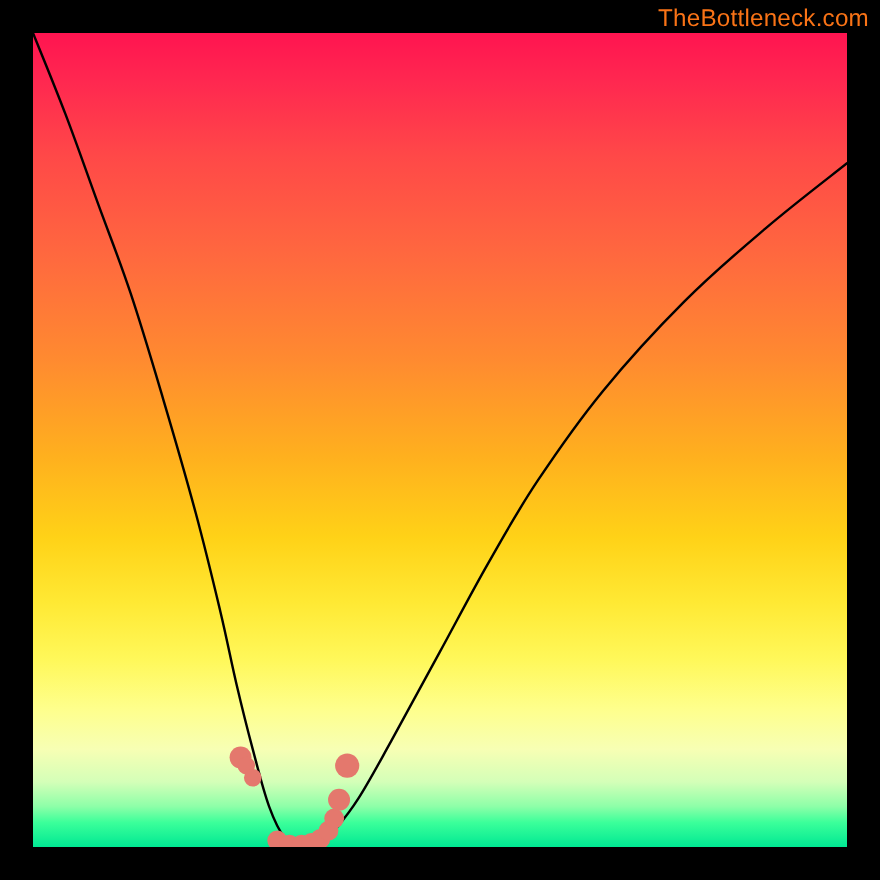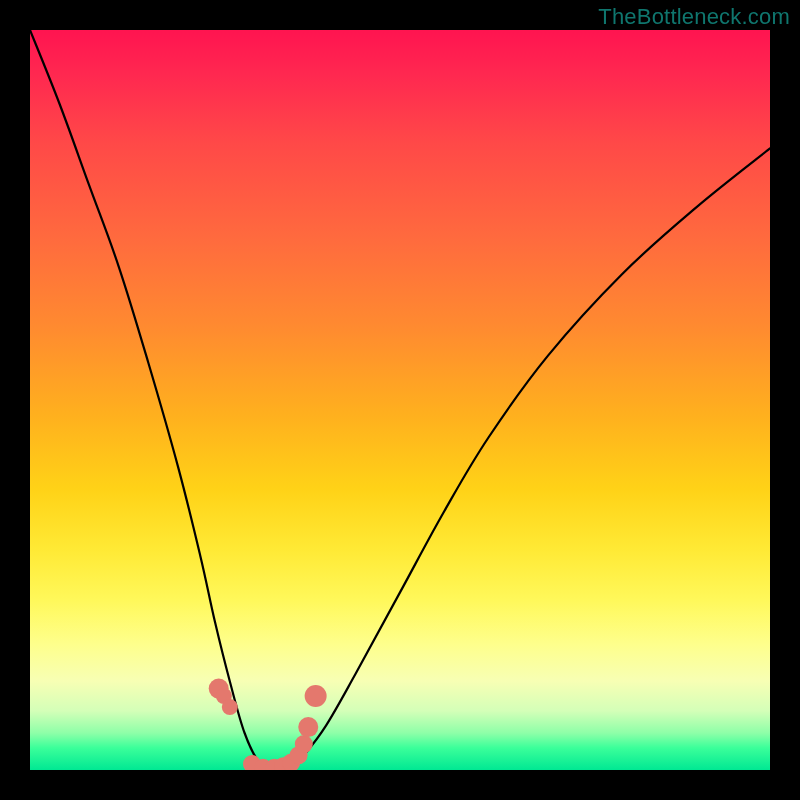--- a/index.html
+++ b/index.html
@@ -14,21 +14,21 @@
   .stage {
     position: relative;
     width: 800px;
     height: 800px;
     background: #000;
   }
   .watermark {
     position: absolute;
     top: 4px;
     right: 10px;
-    color: #0f766e;
+    color: #f97316;
     font-size: 22px;
     font-weight: 500;
     letter-spacing: 0.2px;
     z-index: 20;
   }
   .plot {
     position: absolute;
     left: 30px;
     top: 30px;
     width: 740px;

